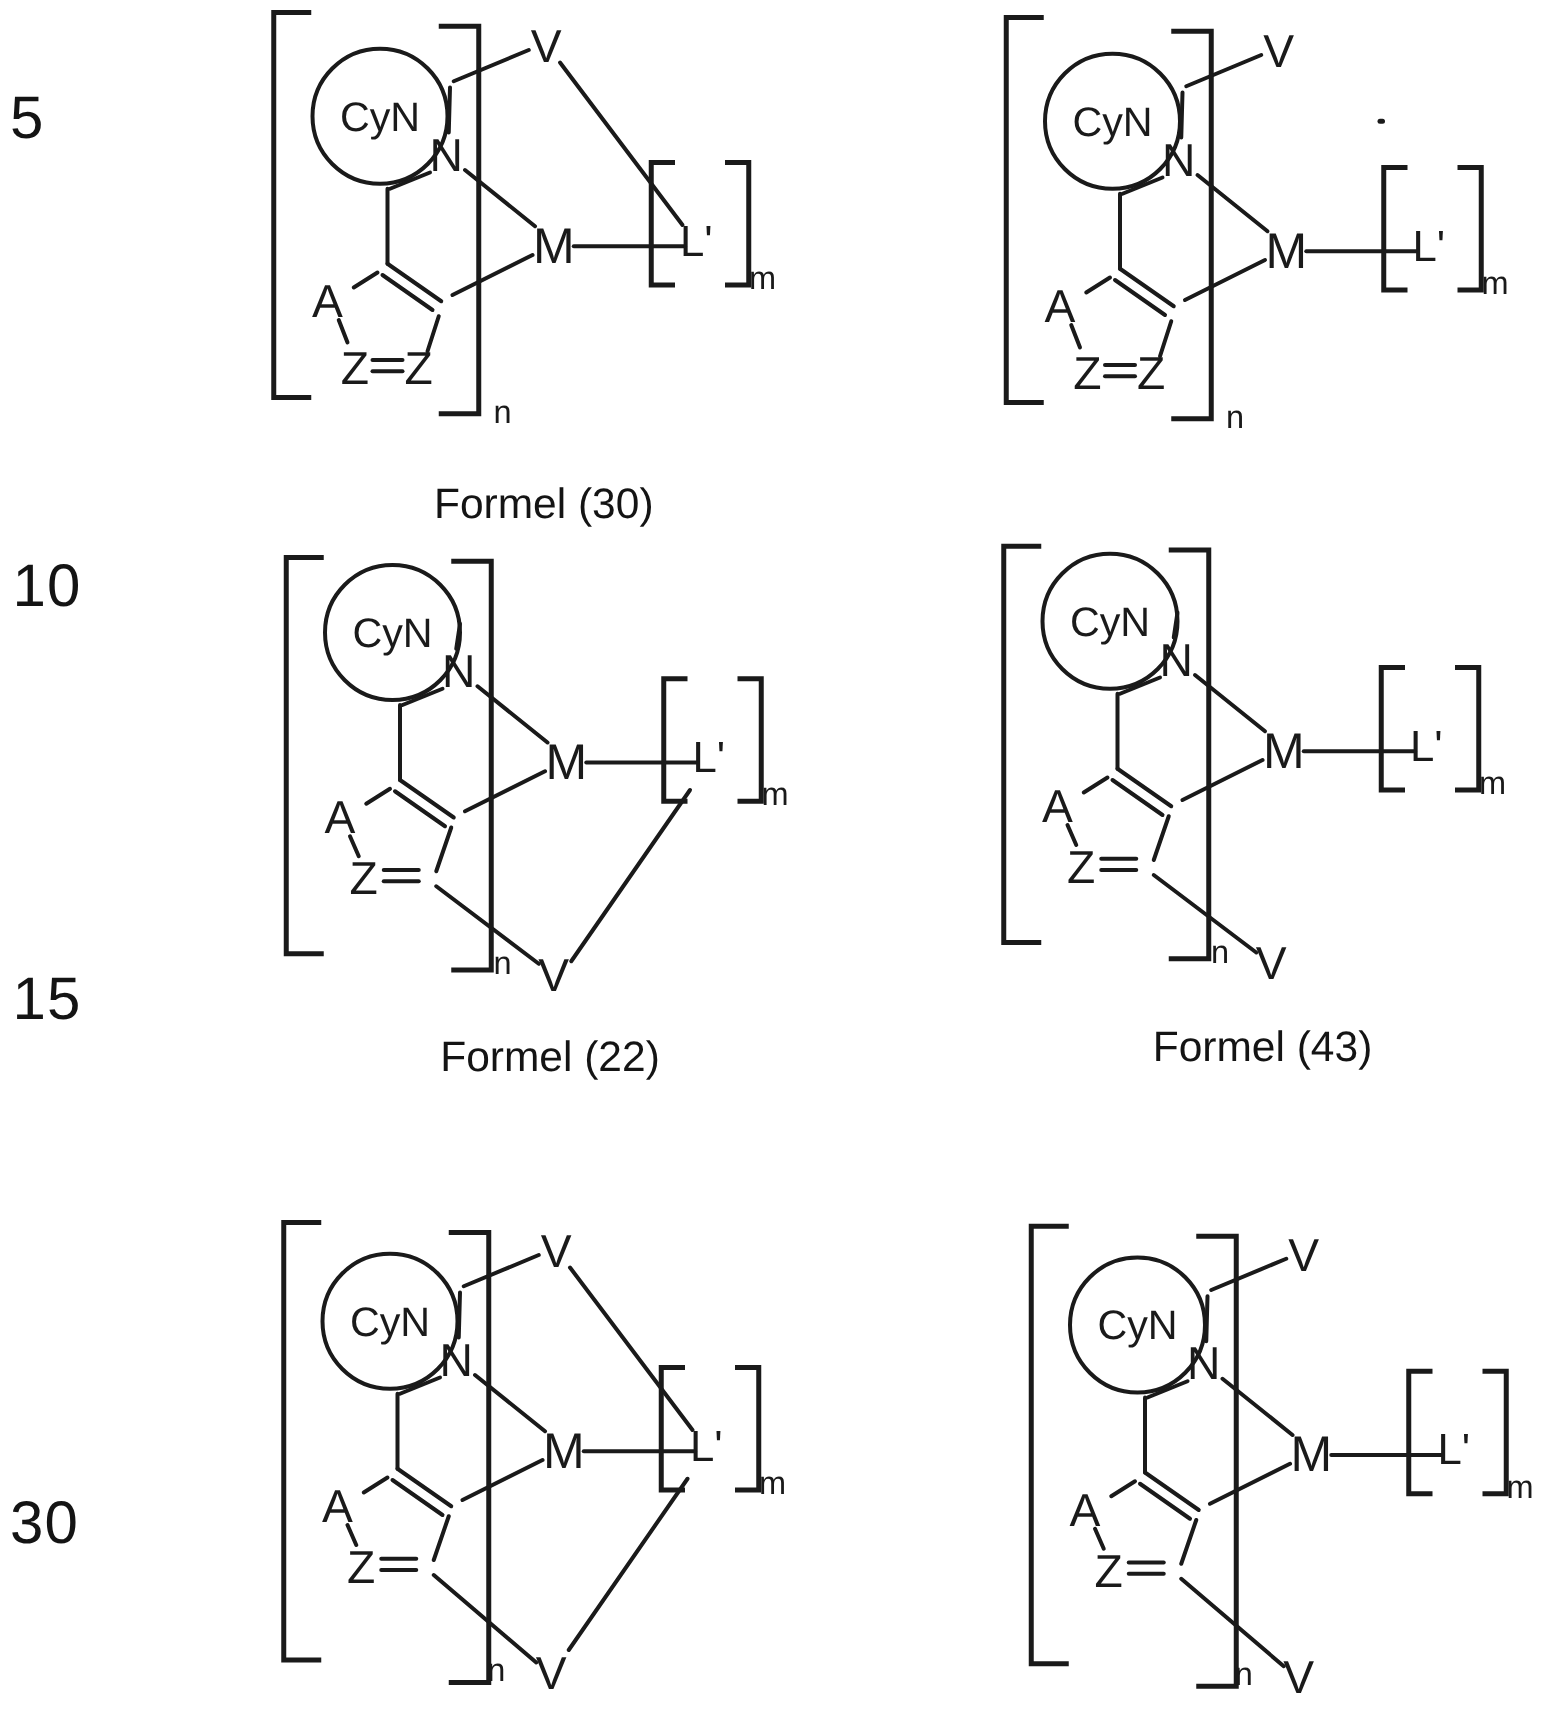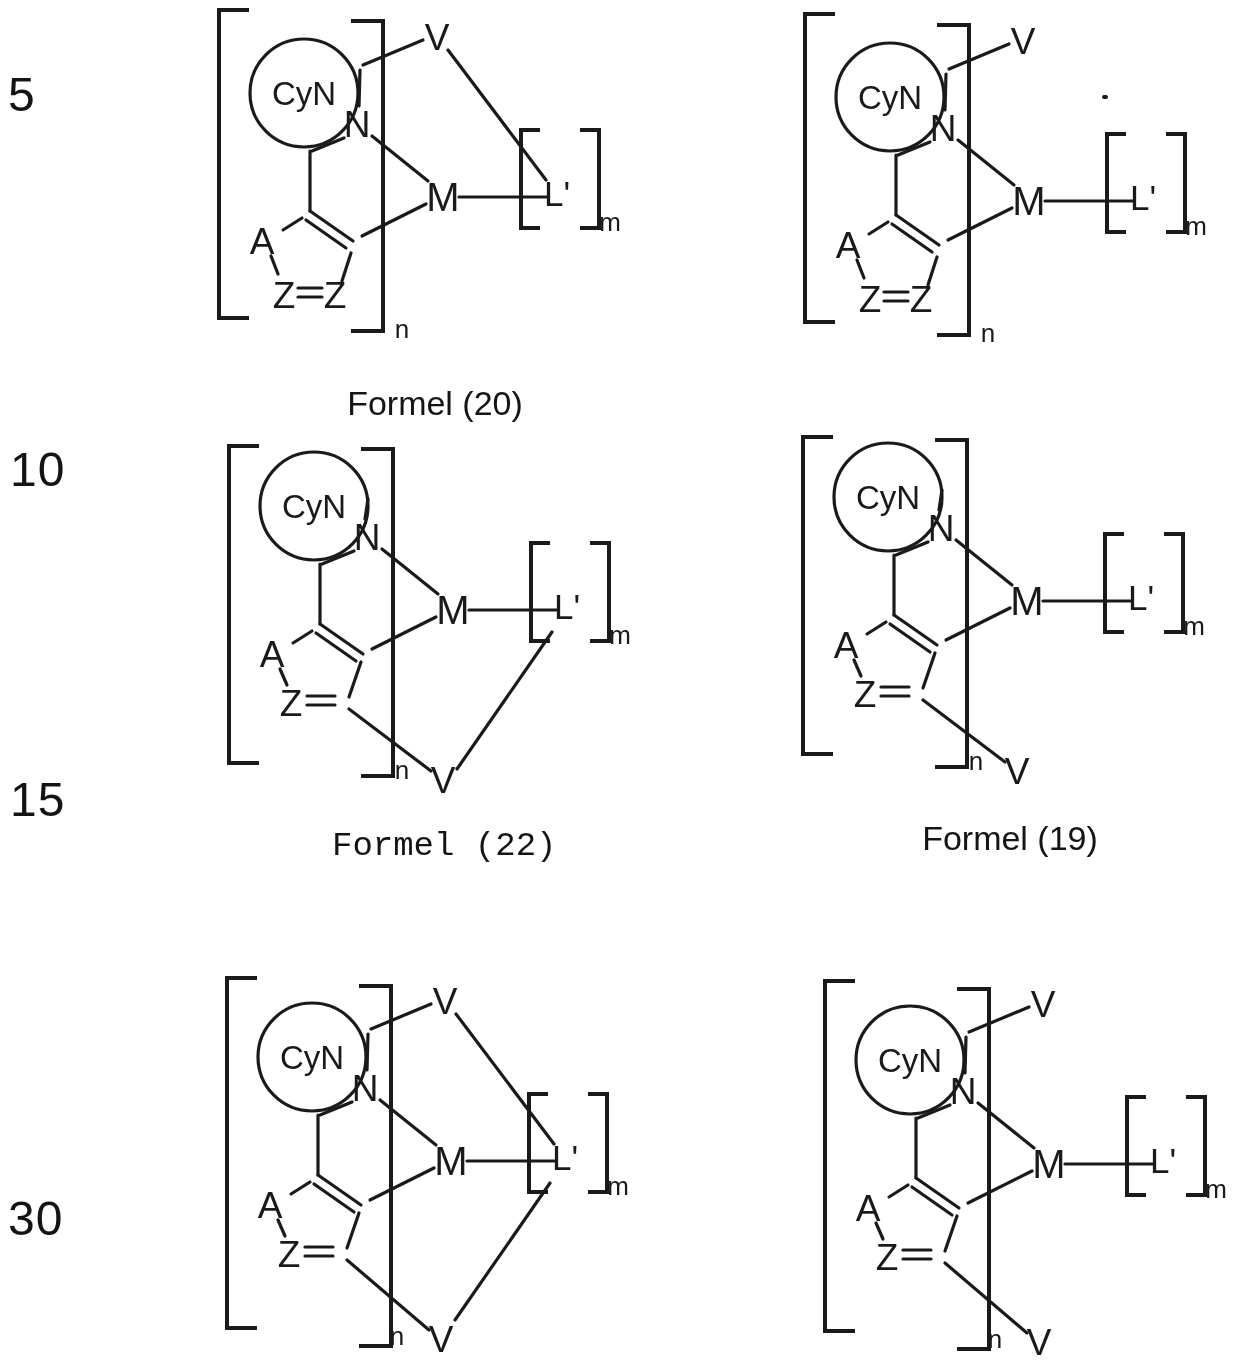--- a/index.html
+++ b/index.html
@@ -228,19 +228,19 @@
       <line x1="167" y1="136" x2="223" y2="181" stroke="#1a1a1a" stroke-width="3.2" stroke-linecap="round"></line>
       <line x1="157" y1="236" x2="221" y2="204" stroke="#1a1a1a" stroke-width="3.2" stroke-linecap="round"></line>
       <text x="238" y="197" text-anchor="middle" dominant-baseline="central" font-size="40" fill="#1a1a1a">M</text>
       <line x1="254" y1="197" x2="343" y2="197" stroke="#1a1a1a" stroke-width="3.2" stroke-linecap="round"></line>
       <path d="M 333 130 L 316 130 L 316 228 L 333 228" fill="none" stroke="#1a1a1a" stroke-width="4" stroke-linecap="square"></path>
       <path d="M 377 130 L 394 130 L 394 228 L 377 228" fill="none" stroke="#1a1a1a" stroke-width="4" stroke-linecap="square"></path>
       <text x="352" y="193" text-anchor="middle" dominant-baseline="central" font-size="35" fill="#1a1a1a">L'</text>
       <text x="405" y="222" text-anchor="middle" dominant-baseline="central" font-size="26" fill="#1a1a1a">m</text>
     </svg>
 
-  <div class="caption" style="left:327px;top:384px;">Formel (20)</div>
-  <div class="caption" style="left:332px;top:827px;font-family:Liberation Mono, monospace;">Formel (22)</div>
-  <div class="caption" style="left:902px;top:819px;">Formel (19)</div>
+  <div class="caption" style="left:327px;top:384px;">Formel (30)</div>
+  <div class="caption" style="left:332px;top:827px;">Formel (22)</div>
+  <div class="caption" style="left:902px;top:819px;">Formel (43)</div>
 
   <div class="speck" style="left:1102px;top:95px;width:6px;height:4px;"></div>
 
 </div>
 
 </body></html>

